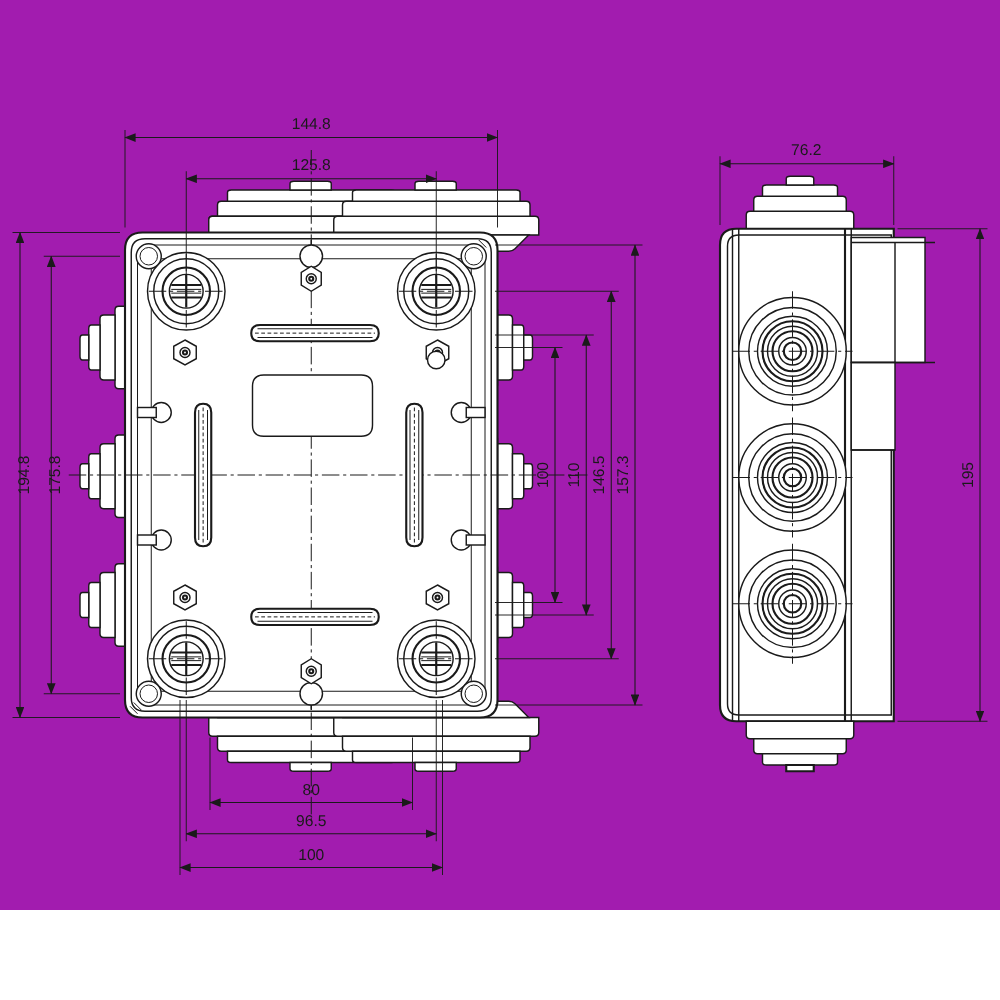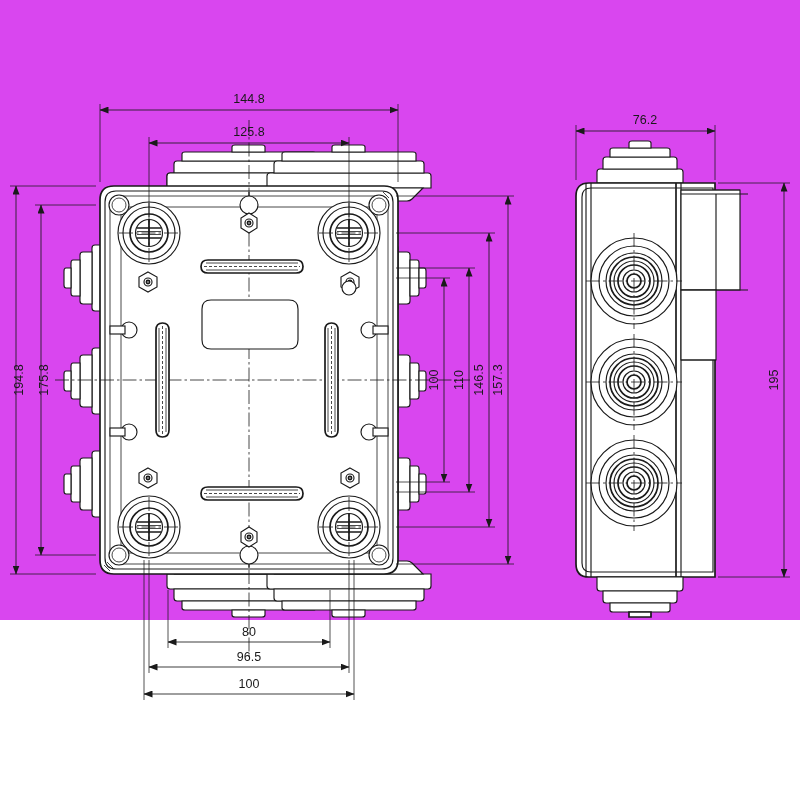--- a/index.html
+++ b/index.html
@@ -1,18 +1,18 @@
 <!DOCTYPE html>
 <html><head>
 <meta charset="utf-8">
 <style>
   html,body{margin:0;padding:0;background:#ffffff;}
   body{width:800px;height:800px;overflow:hidden;
        font-family:"Liberation Sans", sans-serif;}
-  #sheet{position:relative;width:800px;height:620px;background:#d946ef;}
+  #sheet{position:relative;width:800px;height:728px;background:#a21caf;}
   svg{display:block;}
   .dimtext{font-family:"Liberation Sans", sans-serif;font-size:12.5px;fill:#1a1a1a;}
 </style>
 </head>
 <body>
 
 <div id="sheet">
 <svg width="800" height="800" viewBox="0 0 800 800">
 
   <defs>

